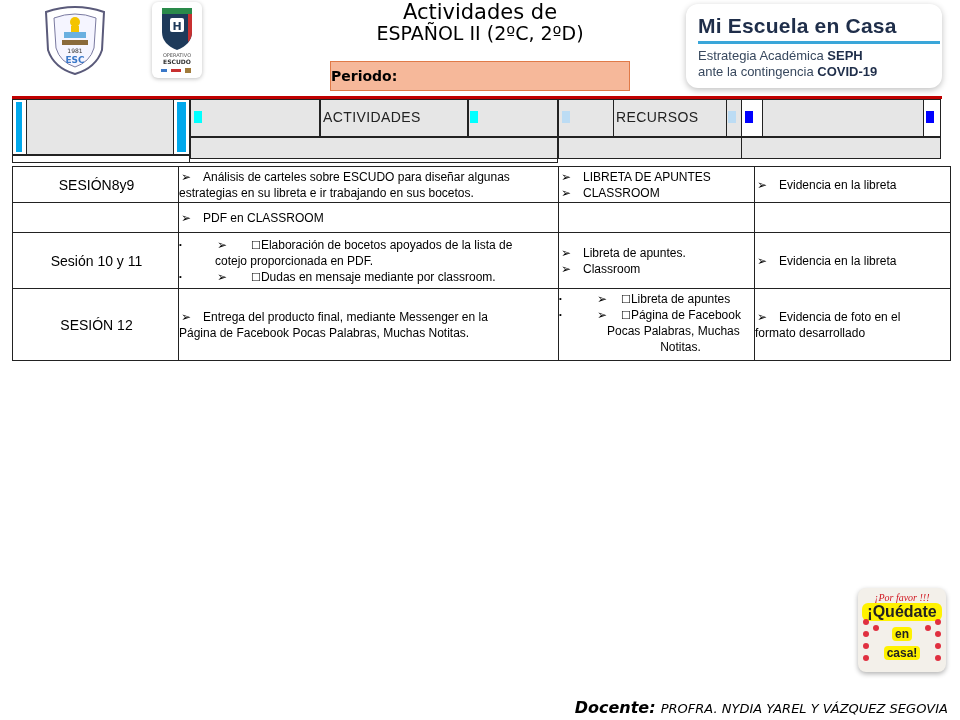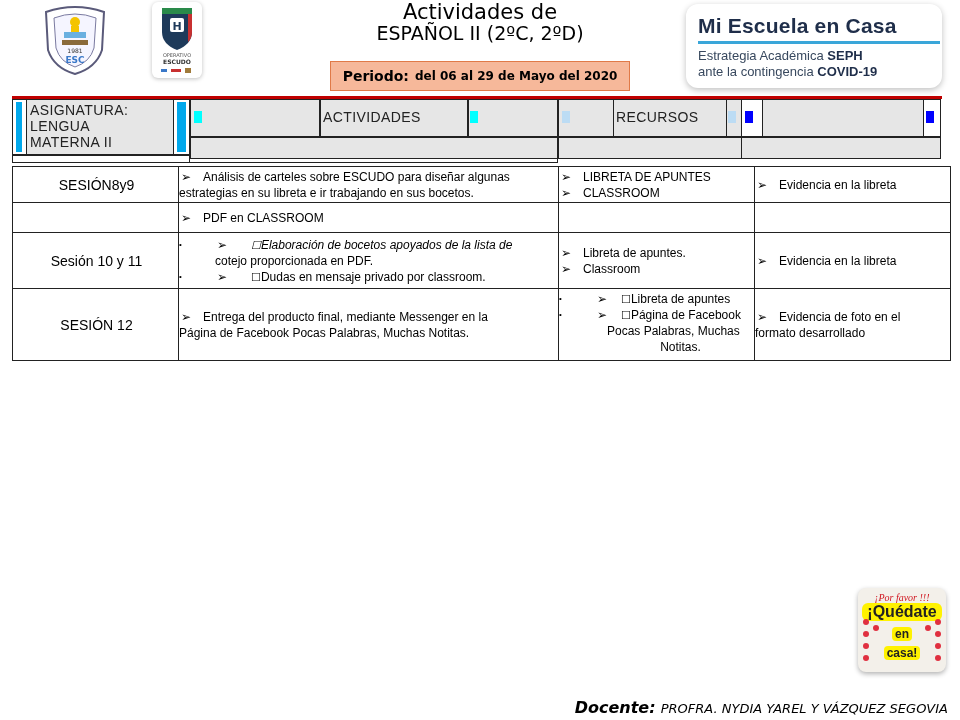--- a/index.html
+++ b/index.html
@@ -19,21 +19,21 @@
   .mec-sub b { color: #1f2e4a; }
   .mec-sub1 { top: 44px; } .mec-sub2 { top: 60px; }
 
   
   .title { position: absolute; left: 330px; width: 300px; text-align: center;
     font-family: "DejaVu Sans", sans-serif; color: #000; }
   .title-1 { top: 0px; font-size: 21px; }
   .title-2 { top: 22px; font-size: 19px; }
   .periodo { position: absolute; left: 330px; top: 61px; width: 300px; height: 30px;
     background: #f6b89a; border: 1px solid #e07a48; display: flex; align-items: center;
-    justify-content: center; font-family: "DejaVu Sans", sans-serif; }
+    justify-content: space-between; font-family: "DejaVu Sans", sans-serif; }
   .periodo-label { font-size: 14px; font-weight: bold; margin-right: 6px; }
   .periodo-value { font-size: 12px; font-weight: bold; }
 
   
   .hdr { position: absolute; left: 12px; top: 96px; width: 930px; height: 70px; background: #fff; }
   .hdr-redline { position: absolute; left: 0; top: 0; width: 930px; height: 3px; background: #c00000; }
   .hcell { position: absolute; background: #e6e6e6; border: 1px solid #222; }
   .htxt { position: absolute; font-size: 14px; color: #222; line-height: 16px; letter-spacing: .4px; }
   .bar { position: absolute; }
 
@@ -98,34 +98,28 @@
   </div>
   <div class="mec-sub mec-sub2">
     <span>ante la contingencia </span><b>COVID-19</b>
   </div>
 </div>
 
 <div class="title title-1">Actividades de</div>
 <div class="title title-2">ESPAÑOL II (2ºC, 2ºD)</div>
 <div class="periodo">
   <span class="periodo-label">Periodo:</span>
-  <span class="periodo-value">del 06 al 29 de Mayo del 2020</span>
 </div>
 
 <div class="hdr">
   <div class="hdr-redline"></div>
 
   <div class="hcell" style="left:0;top:3px;width:178px;height:56px;background:#fff;"></div>
   <div class="bar" style="left:4px;top:6px;width:6px;height:50px;background:#00a8ec;"></div>
   <div class="hcell" style="left:14px;top:3px;width:148px;height:56px;"></div>
-  <div class="htxt" style="left:18px;top:6px;">
-    <div>ASIGNATURA:</div>
-    <div>LENGUA</div>
-    <div>MATERNA II</div>
-  </div>
   <div class="bar" style="left:165px;top:6px;width:9px;height:50px;background:#00a8ec;"></div>
   <div class="hcell" style="left:0;top:59px;width:178px;height:8px;background:#fff;"></div>
 
   <div class="hcell" style="left:177px;top:3px;width:369px;height:64px;background:#fff;"></div>
   <div class="hcell" style="left:178px;top:3px;width:130px;height:38px;"></div>
   <div class="bar" style="left:182px;top:15px;width:8px;height:12px;background:#00ffff;"></div>
   <div class="hcell" style="left:308px;top:3px;width:148px;height:38px;"></div>
   <div class="htxt" style="left:311px;top:13px;">ACTIVIDADES</div>
   <div class="hcell" style="left:456px;top:3px;width:90px;height:38px;"></div>
   <div class="bar" style="left:458px;top:15px;width:8px;height:12px;background:#00ffff;"></div>
@@ -173,27 +167,27 @@
     <td class="c3"></td>
     <td class="c4"></td>
   </tr>
 
   <tr style="height:56px;">
     <td class="c1">Sesión 10 y 11</td>
     <td class="c2">
       <div class="li" style="padding-left:36px;">
         <span style="position:absolute;left:0;font-size:8px;">•</span>
         <span style="position:absolute;left:38px;">➢</span>
-        <span style="padding-left:36px;font-style:italic;"><span class="box">☐</span><span>Elaboración de bocetos apoyados de la lista de</span></span>
+        <span style="padding-left:36px;"><span class="box">☐</span><span>Elaboración de bocetos apoyados de la lista de</span></span>
       </div>
       <div style="padding-left:36px;">cotejo proporcionada en PDF.</div>
       <div class="li" style="padding-left:36px;">
         <span style="position:absolute;left:0;font-size:8px;">•</span>
         <span style="position:absolute;left:38px;">➢</span>
-        <span style="padding-left:36px;"><span class="box">☐</span><span>Dudas en mensaje privado por classroom.</span></span>
+        <span style="padding-left:36px;"><span class="box">☐</span><span>Dudas en mensaje mediante por classroom.</span></span>
       </div>
     </td>
     <td class="c3">
       <div class="li"><span class="arr">➢</span><span>Libreta de apuntes.</span></div>
       <div class="li"><span class="arr">➢</span><span>Classroom</span></div>
     </td>
     <td class="c4">
       <div class="li"><span class="arr">➢</span><span>Evidencia en la libreta</span></div>
     </td>
   </tr>

